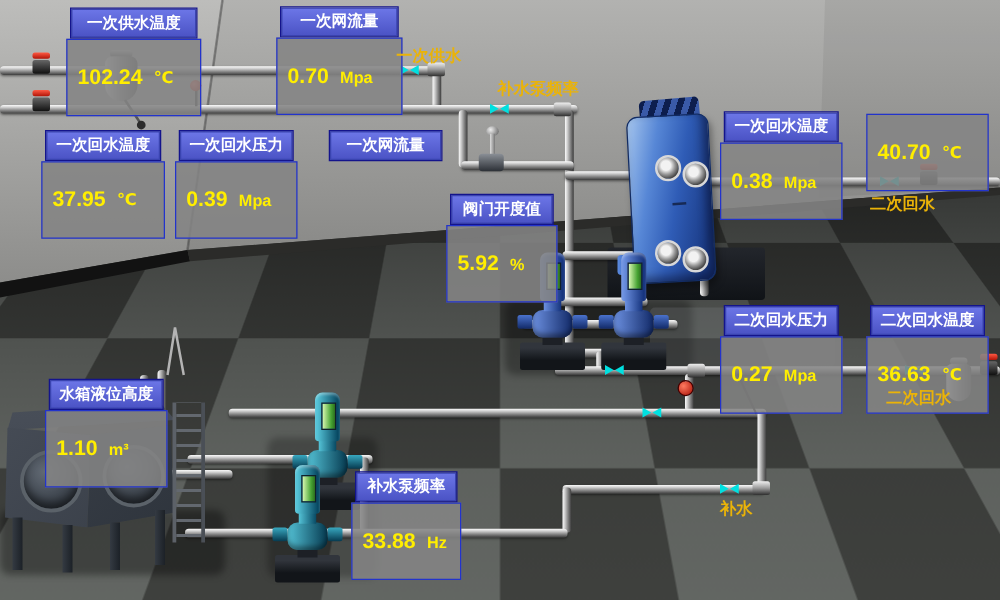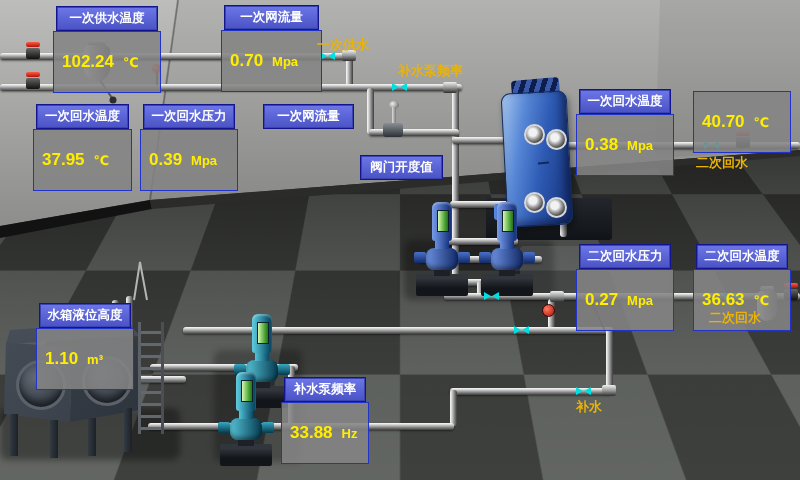--- a/index.html
+++ b/index.html
@@ -339,20 +339,24 @@
     <div class="val">
       <span class="num">0.39</span>
       <span class="unit">Mpa</span>
     </div>
   </div>
   <div class="hmi" style="left:260px;top:104px;width:97px">
     <div class="hdr">一次网流量</div>
   </div>
   <div class="hmi" style="left:357px;top:155px;width:89px">
     <div class="hdr">阀门开度值</div>
+    <div class="val">
+      <span class="num">5.92</span>
+      <span class="unit">%</span>
+    </div>
   </div>
   <div class="hmi" style="left:576px;top:89px;width:98px">
     <div class="hdr">一次回水温度</div>
     <div class="val">
       <span class="num">0.38</span>
       <span class="unit">Mpa</span>
     </div>
   </div>
   <div class="hmi" style="left:693px;top:91px;width:98px">
     <div class="val">

